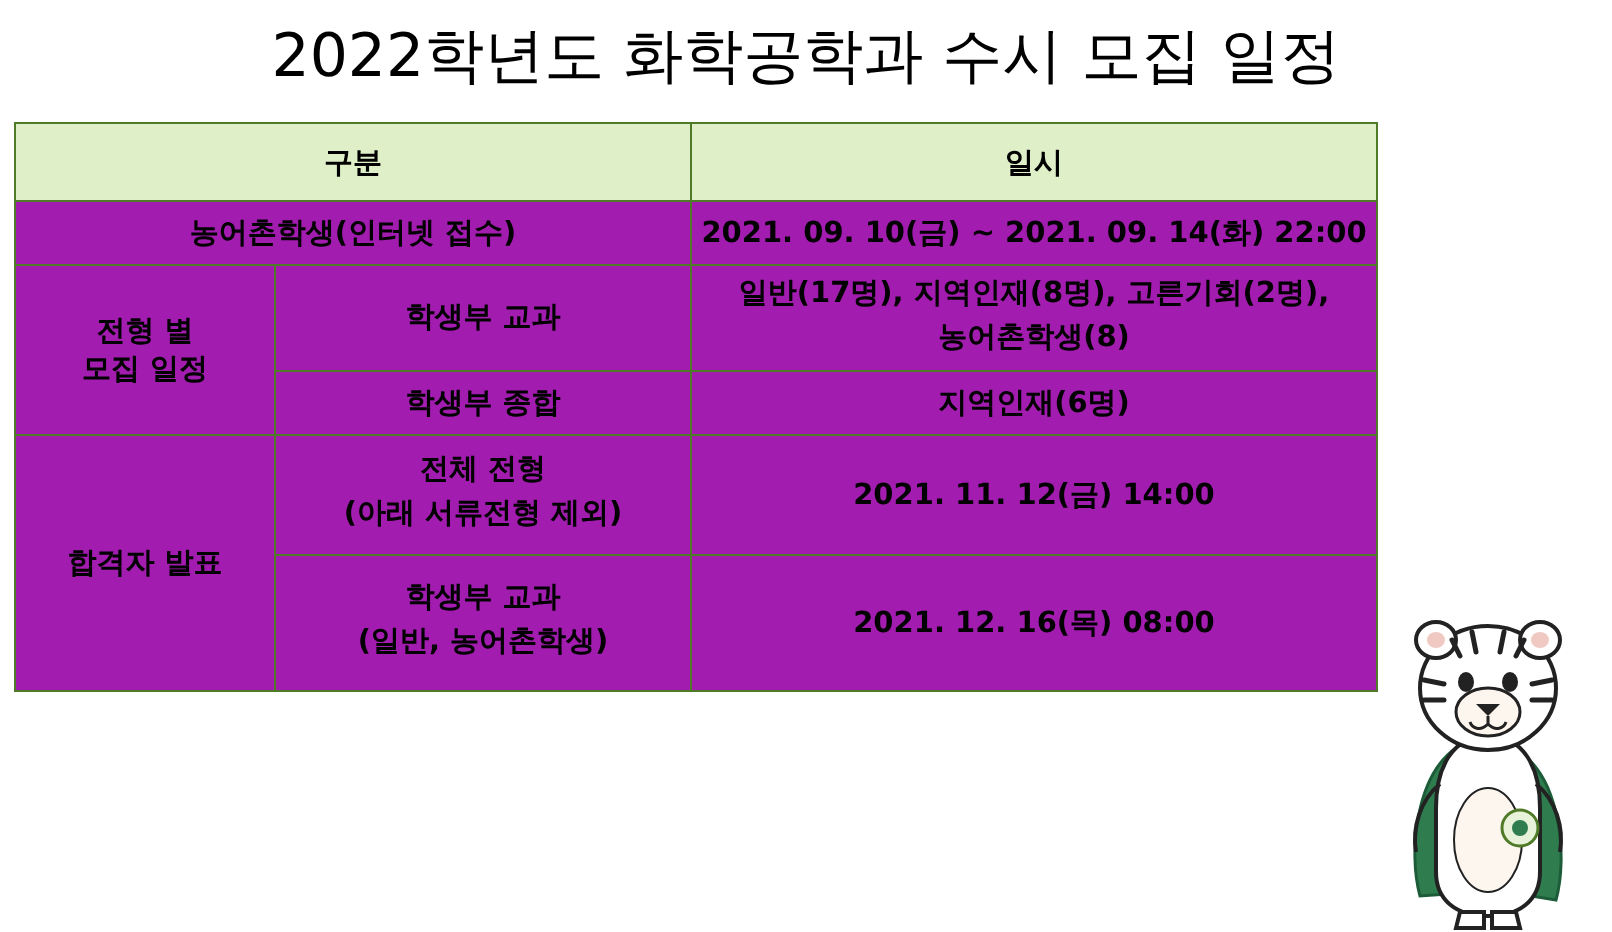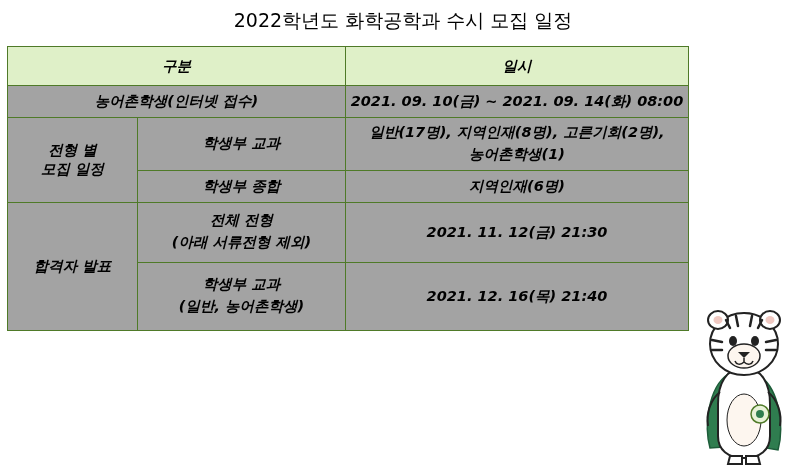--- a/index.html
+++ b/index.html
@@ -9,35 +9,34 @@
   body {
     width: 806px;
     height: 466px;
     background: #ffffff;
     font-family: "Liberation Sans", sans-serif;
     position: relative;
     overflow: hidden;
   }
   #page-title {
     text-align: center;
-    font-size: 19px;
+    font-size: 30px;
     font-weight: 400;
     color: #000000;
     letter-spacing: 0px;
     margin: 8px 0 0 0;
     padding: 0;
     font-family: "DejaVu Sans", sans-serif;
   }
   table.schedule {
     border-collapse: collapse;
     table-layout: fixed;
     width: 681px;
     margin: 12px 0 0 7px;
-    background: #a3a3a3;
-    font-style: italic;
+    background: #a21caf;
   }
   table.schedule td, table.schedule th {
     border: 1px solid #4f7a28;
     font-size: 14.5px;
     font-weight: bold;
     color: #000000;
     text-align: center;
     vertical-align: middle;
     padding: 4px 2px;
     font-family: "DejaVu Sans", sans-serif;
@@ -78,55 +77,55 @@
       <col class="col-c">
   </colgroup>
   <tbody>
     <tr>
       <th class="hdr" colspan="2">구분</th>
       <th class="hdr">일시</th>
     </tr>
 
     <tr class="r-apply">
       <td colspan="2">농어촌학생(인터넷 접수)</td>
-      <td class="red">2021. 09. 10(금) ~ 2021. 09. 14(화) 08:00</td>
+      <td class="red">2021. 09. 10(금) ~ 2021. 09. 14(화) 22:00</td>
     </tr>
 
     <tr class="r-subj">
       <td rowspan="2">
         <div>전형 별</div>
         <div>모집 일정</div>
       </td>
       <td>학생부 교과</td>
       <td class="twoline cellpad">
         <div>일반(17명), 지역인재(8명), 고른기회(2명),</div>
-        <div>농어촌학생(1)</div>
+        <div>농어촌학생(8)</div>
       </td>
     </tr>
 
     <tr class="r-comp">
       <td>학생부 종합</td>
       <td>지역인재(6명)</td>
     </tr>
 
     <tr class="r-all">
       <td rowspan="2">합격자 발표</td>
       <td class="twoline cellpad">
         <div>전체 전형</div>
         <div>(아래 서류전형 제외)</div>
       </td>
-      <td>2021. 11. 12(금) 21:30</td>
+      <td>2021. 11. 12(금) 14:00</td>
     </tr>
 
     <tr class="r-dept">
       <td class="twoline cellpad">
         <div>학생부 교과</div>
         <div>(일반, 농어촌학생)</div>
       </td>
-      <td>2021. 12. 16(목) 21:40</td>
+      <td>2021. 12. 16(목) 08:00</td>
     </tr>
   </tbody>
 </table>
 
 <svg id="mascot" viewBox="0 0 130 170" xmlns="http://www.w3.org/2000/svg">
 
   <path d="M60 78 C40 92 36 130 42 152 L70 150 L66 86 Z" fill="#2f7d4f" stroke="#1d5c39" stroke-width="1.5"></path>
   <path d="M92 80 C112 94 116 132 110 154 L86 150 L92 88 Z" fill="#2f7d4f" stroke="#1d5c39" stroke-width="1.5"></path>
 
   <path d="M76 72 C58 72 50 88 50 108 L50 140 C50 154 60 162 76 162 C92 162 102 154 102 140 L102 108 C102 88 94 72 76 72 Z" fill="#ffffff" stroke="#222" stroke-width="2"></path>

